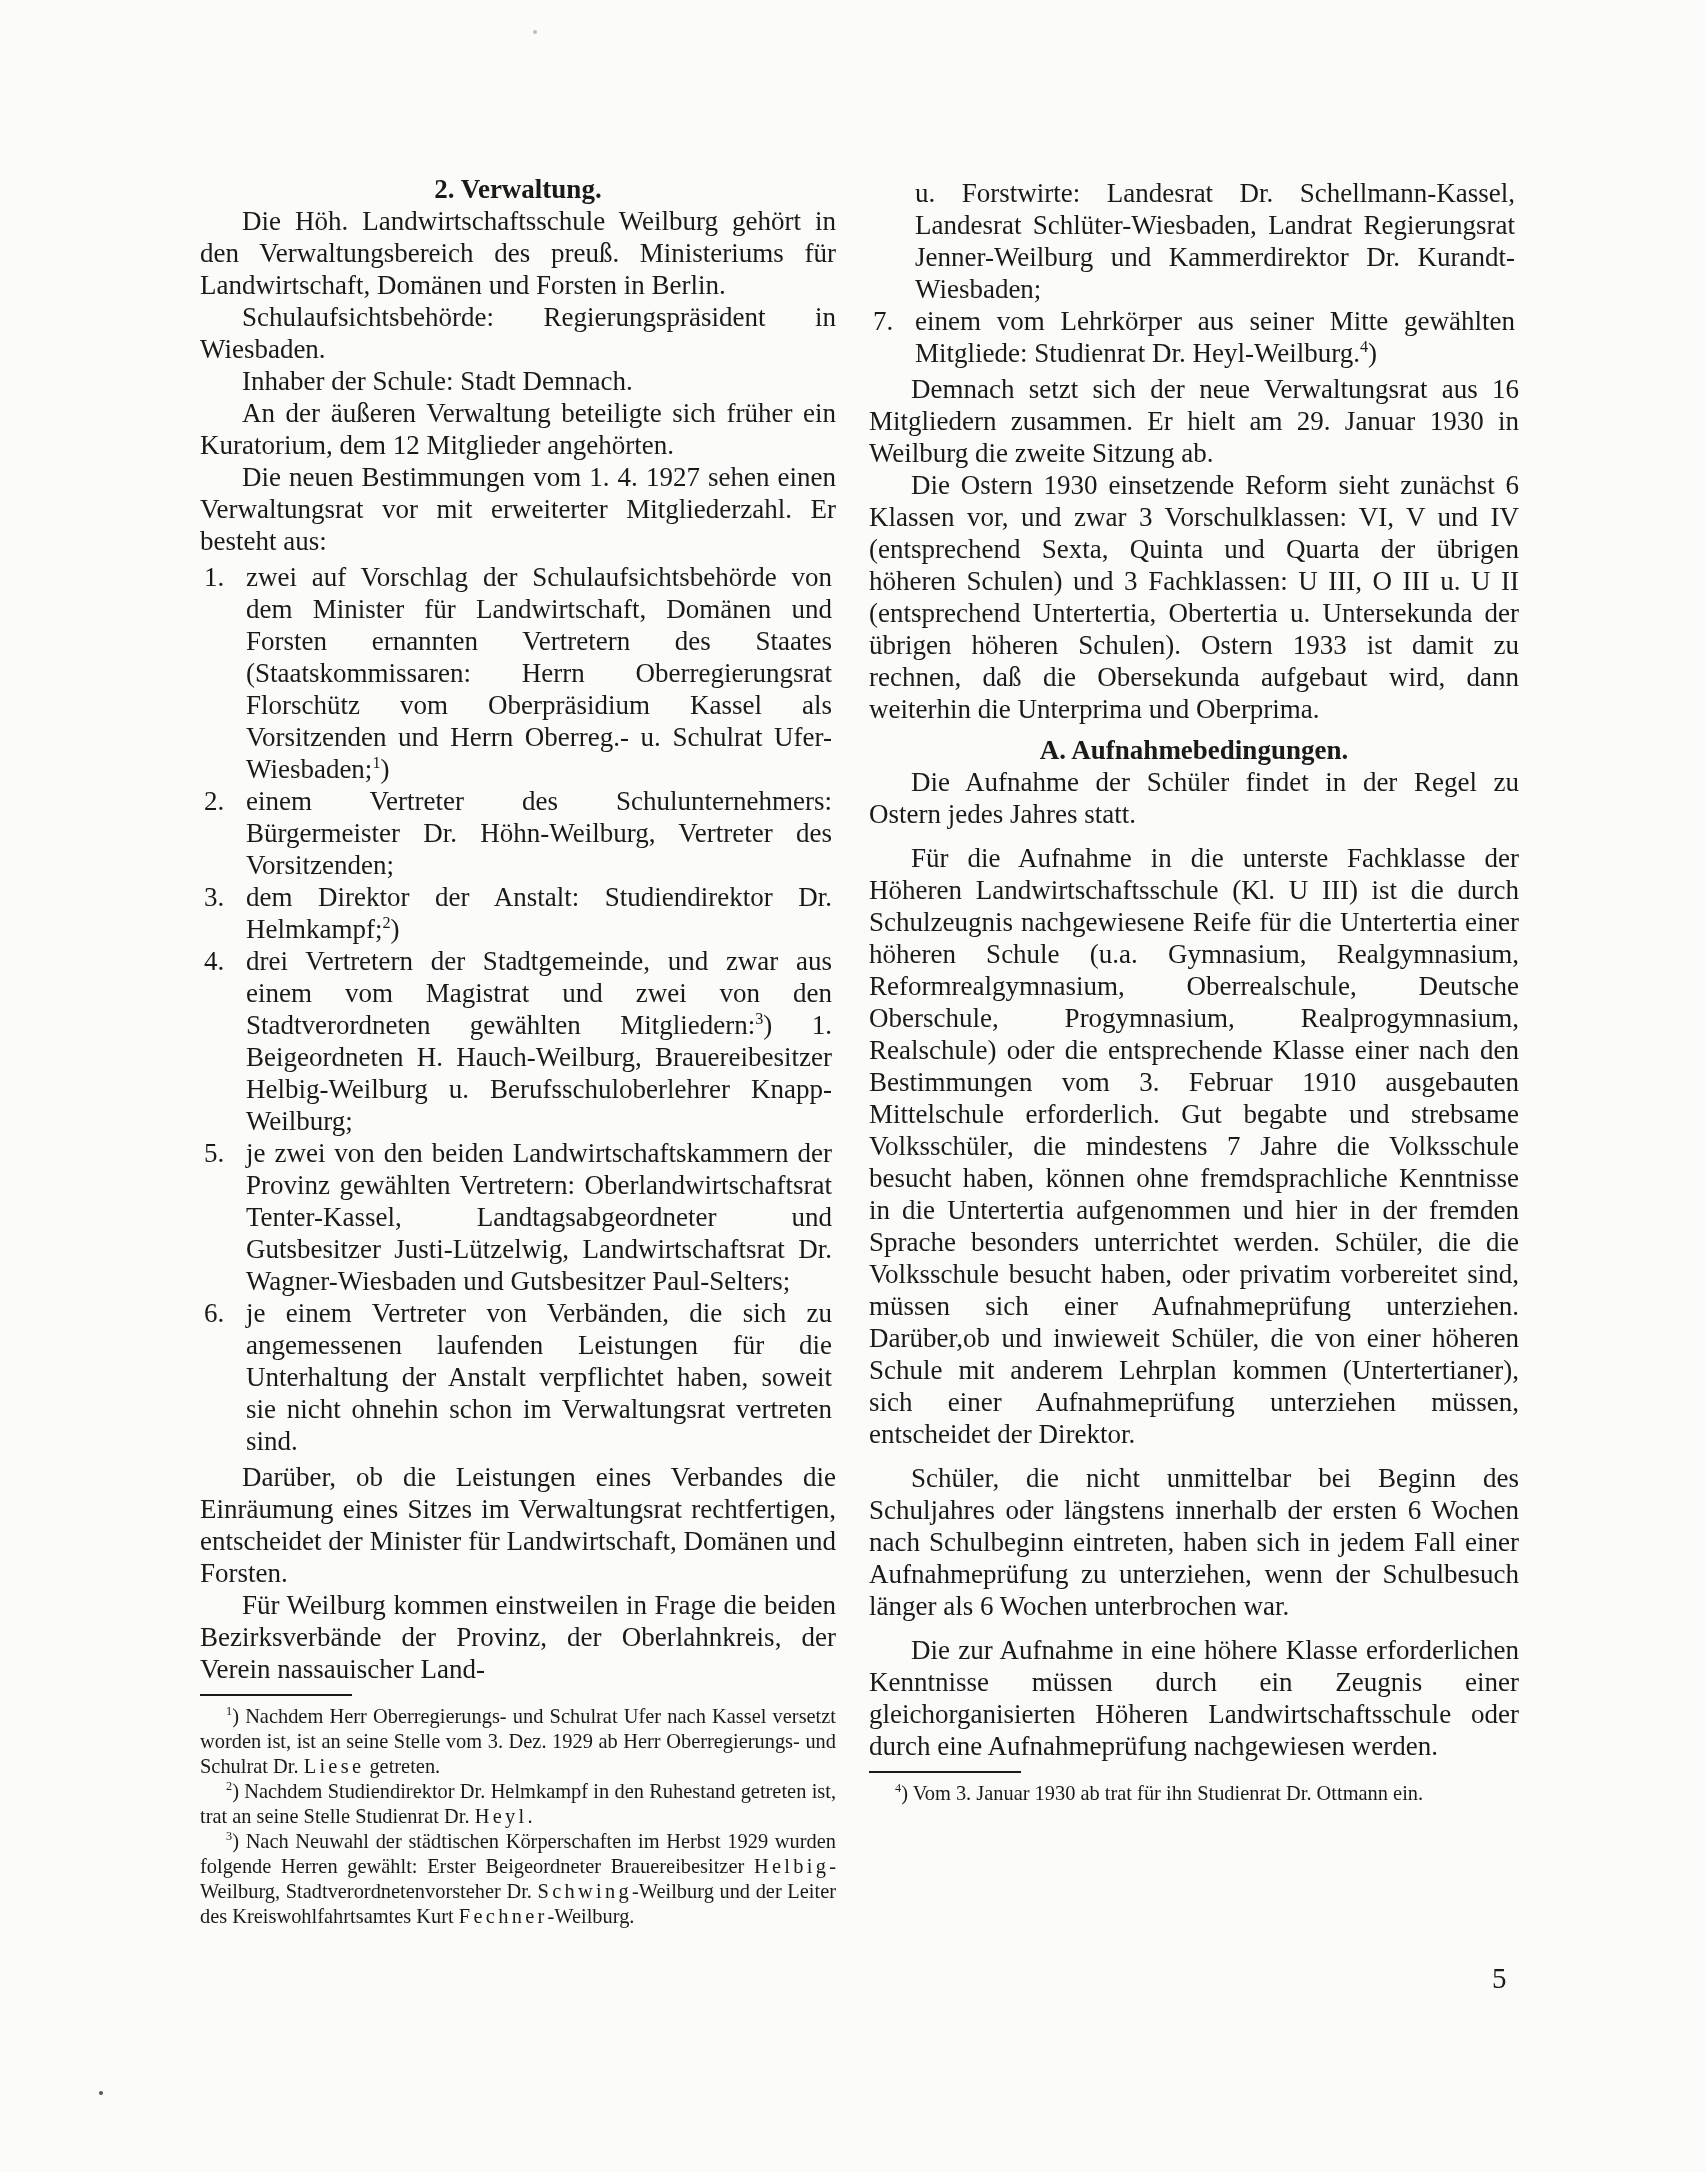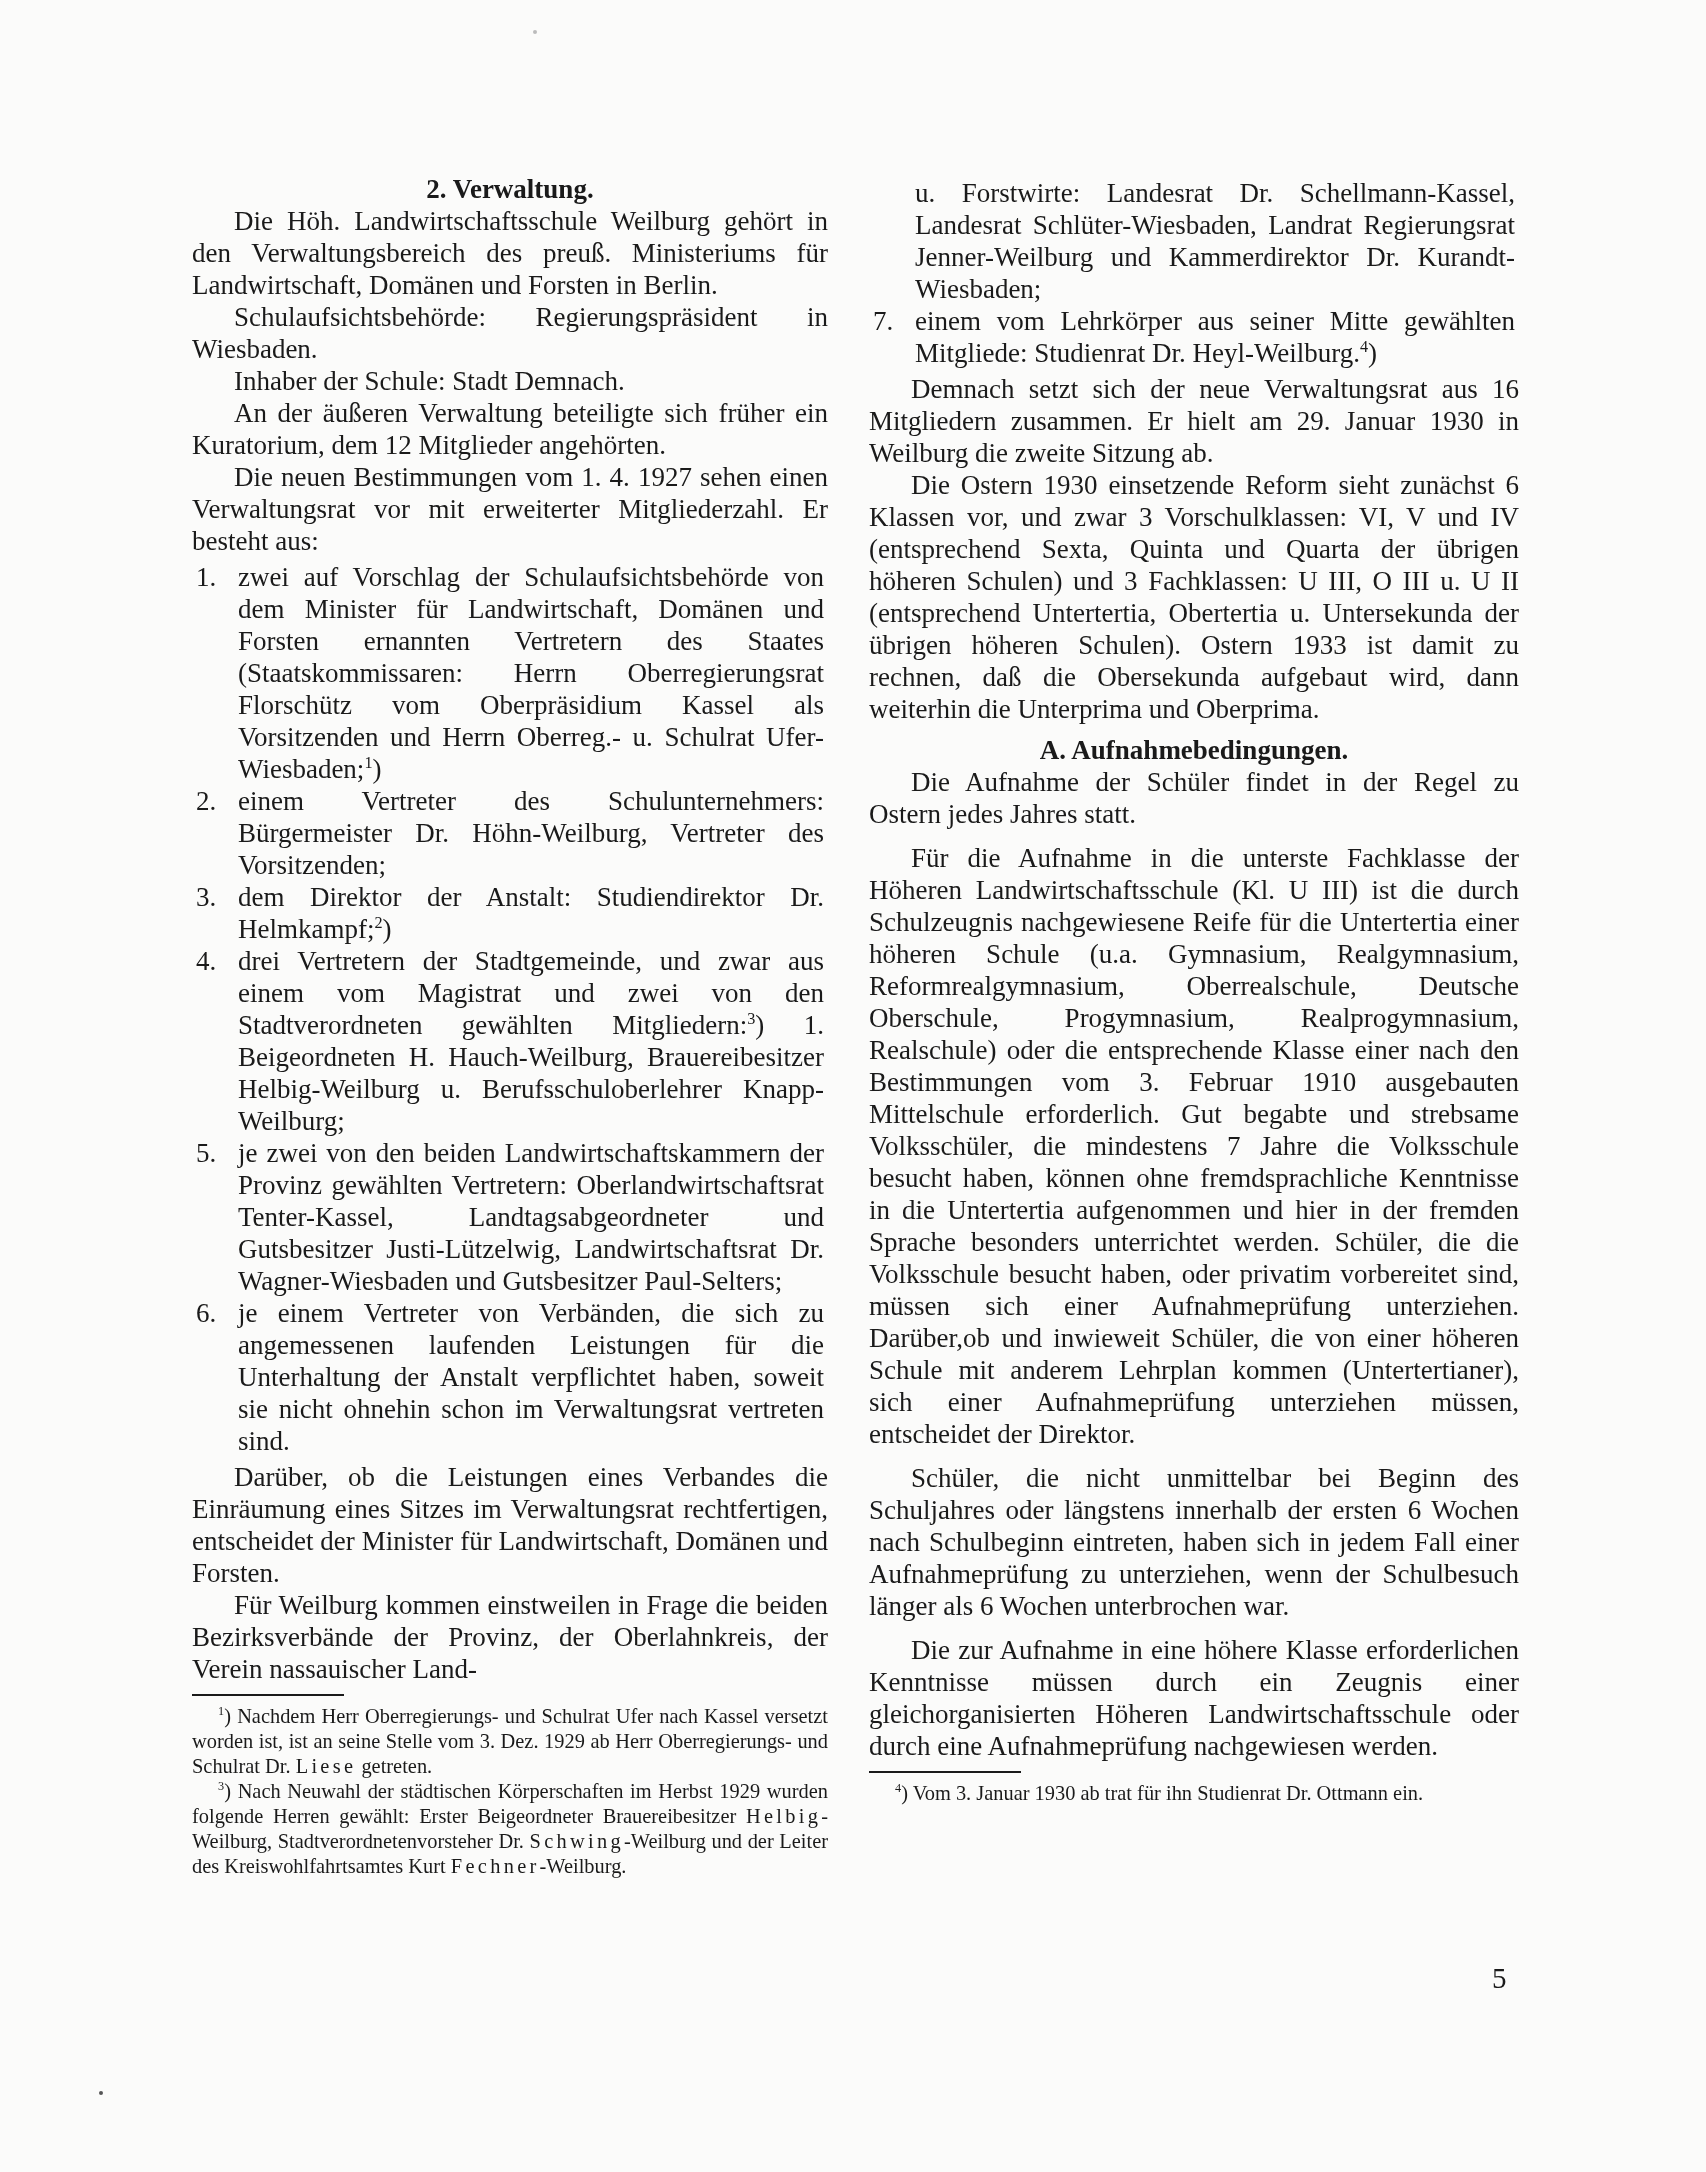--- a/index.html
+++ b/index.html
@@ -12,21 +12,21 @@
       font-family: "Liberation Serif", "DejaVu Serif", serif;
     }
     .col {
       position: absolute;
       top: 173px;
       font-size: 27px;
       line-height: 32px;
       text-align: justify;
       hyphens: manual;
     }
-    .col-left { left: 192px; width: 636px; }
+    .col-left { left: 200px; width: 636px; }
     .col-right { left: 869px; width: 650px; }
     .heading {
       text-align: center;
       font-weight: bold;
       margin: 0;
     }
     .p { margin: 0; text-indent: 42px; }
     .p.gap { margin-top: 12px; }
     .heading.gap { margin-top: 9.2px; }
     b { font-weight: normal; }
@@ -71,20 +71,21 @@
     <li><span class="num">5.</span><span>je zwei von den beiden Landwirtschaftskammern der Provinz gewählten Vertretern: Oberlandwirtschaftsrat Tenter-Kassel, Landtagsabgeordneter und Gutsbesitzer Justi-Lützelwig, Landwirtschaftsrat Dr. Wagner-Wiesbaden und Gutsbesitzer Paul-Selters;</span></li>
     <li><span class="num">6.</span><span>je einem Vertreter von Verbänden, die sich zu angemessenen laufenden Leistungen für die Unterhaltung der Anstalt verpflichtet haben, soweit sie nicht ohnehin schon im Verwaltungsrat vertreten sind.</span></li>
   </ol>
 
   <p class="p">Darüber, ob die Leistungen eines Verbandes die Einräumung eines Sitzes im Verwaltungsrat rechtfertigen, entscheidet der Minister für Landwirtschaft, Domänen und Forsten.</p>
   <p class="p">Für Weilburg kommen einstweilen in Frage die beiden Bezirksverbände der Provinz, der Oberlahnkreis, der Verein nassauischer Land-</p>
 
   <div class="footrule"></div>
   <div class="footnotes">
     <p class="fn"><sup>1</sup>) <span>Nachdem Herr Oberregierungs- und Schulrat Ufer nach Kassel versetzt worden ist, ist an seine Stelle vom 3. Dez. 1929 ab Herr Oberregierungs- und Schulrat Dr. </span><span class="spaced">Liese</span><span> getreten.</span></p>
+    <p class="fn"><sup>2</sup>) <span>Nachdem Studiendirektor Dr. Helmkampf in den Ruhestand getreten ist, trat an seine Stelle Studienrat Dr. </span><span class="spaced">Heyl</span><span>.</span></p>
     <p class="fn"><sup>3</sup>) <span>Nach Neuwahl der städtischen Körperschaften im Herbst 1929 wurden folgende Herren gewählt: Erster Beigeordneter Brauereibesitzer </span><span class="spaced">Helbig</span><span>-Weilburg, Stadtverordnetenvorsteher Dr. </span><span class="spaced">Schwing</span><span>-Weilburg und der Leiter des Kreiswohlfahrtsamtes Kurt </span><span class="spaced">Fechner</span><span>-Weilburg.</span></p>
   </div>
 </div>
 
 <div class="col col-right">
   <ol class="items">
     <li><span>u. Forstwirte: Landesrat Dr. Schellmann-Kassel, Landesrat Schlüter-Wiesbaden, Landrat Regierungsrat Jenner-Weilburg und Kammerdirektor Dr. Kurandt-Wiesbaden;</span></li>
     <li><span class="num">7.</span><span>einem vom Lehrkörper aus seiner Mitte gewählten Mitgliede: Studienrat Dr. Heyl-Weilburg.</span><sup>4</sup>)</li>
   </ol>
 

